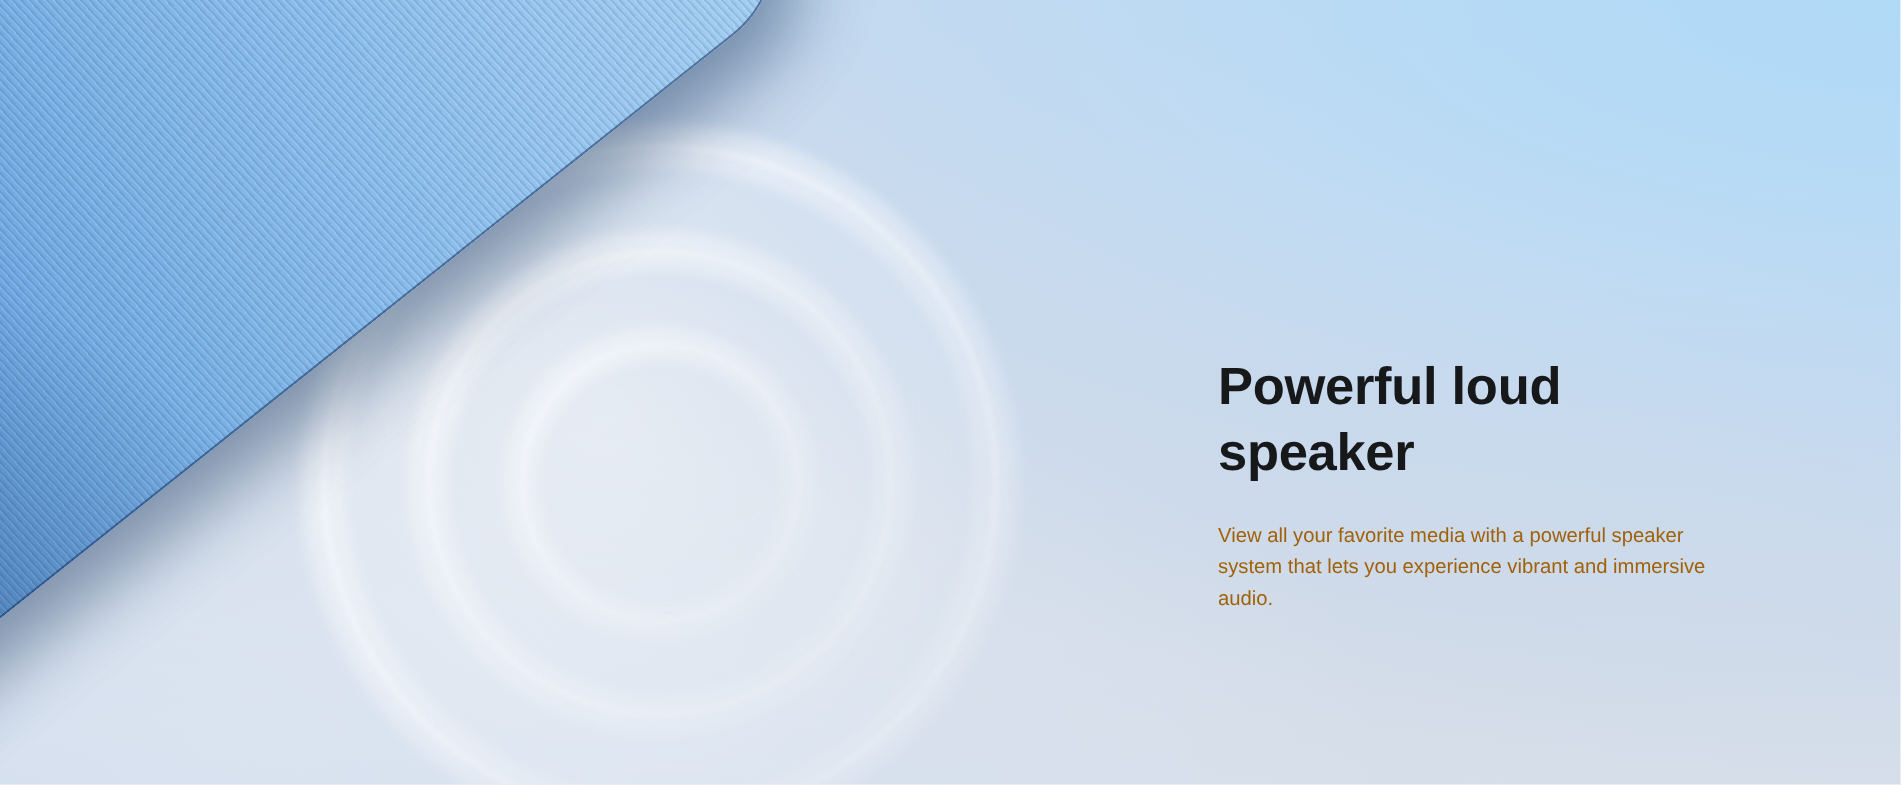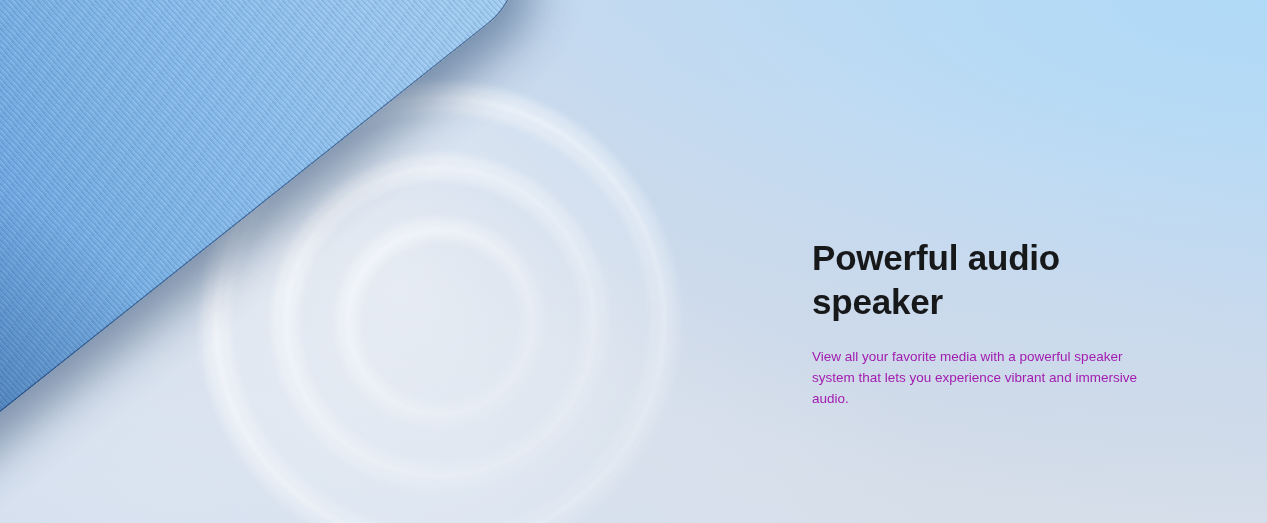--- a/index.html
+++ b/index.html
@@ -181,21 +181,21 @@
     font-weight: 700;
     letter-spacing: -0.2px;
     color: #17181a;
     max-width: 260px;
   }
   .subcopy {
     margin: 22px 0 0 0;
     font-size: 13.5px;
     line-height: 21px;
     font-weight: 400;
-    color: #a21caf;
+    color: #a16207;
     max-width: 338px;
   }
 </style>
 </head>
 <body>
 
 <div id="hero-banner">
 
   <div class="bg-base"></div>
   <div class="bg-sheen"></div>
@@ -245,17 +245,17 @@
       <div class="phone-stripes"></div>
       <div class="phone-stripes2"></div>
       <div class="phone-edge-gloss"></div>
       <div class="phone-edge-dark"></div>
       <div class="phone-corner-shade"></div>
       <div class="phone-rim"></div>
     </div>
   </div>
 
   <div class="copy">
-    <h2 class="headline">Powerful audio speaker</h2>
+    <h2 class="headline">Powerful loud speaker</h2>
     <p class="subcopy">View all your favorite media with a powerful speaker system that lets you experience vibrant and immersive audio.</p>
   </div>
 
 </div>
 
 </body></html>

